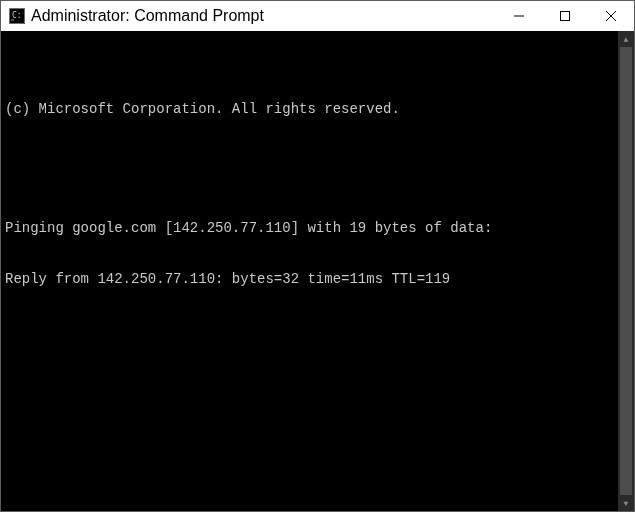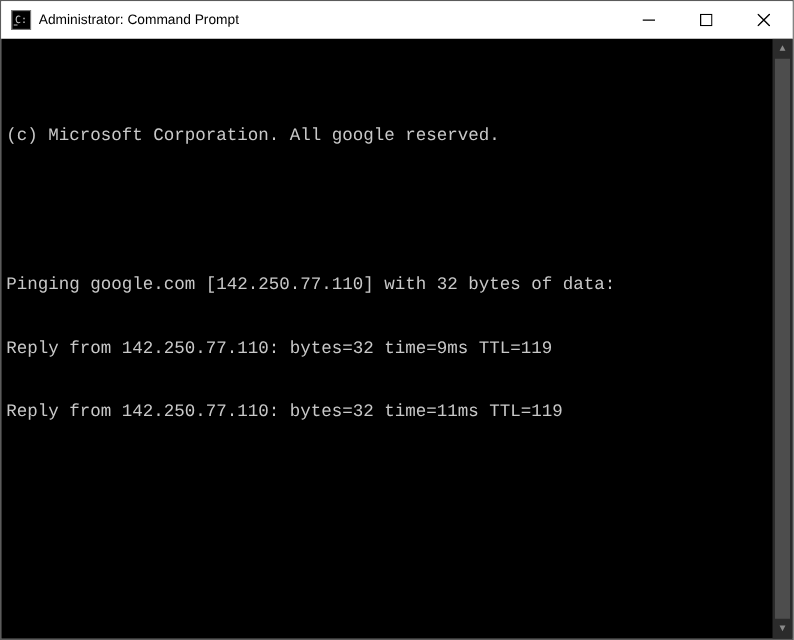--- a/index.html
+++ b/index.html
@@ -34,21 +34,21 @@
     margin: 0 6px 0 8px;
     display: flex;
     align-items: center;
     justify-content: center;
   }
   .titlebar .app-icon svg {
     width: 16px;
     height: 16px;
   }
   .titlebar .title-text {
-    font-size: 11px;
+    font-size: 16px;
     color: #000;
     flex: 1 1 auto;
     white-space: nowrap;
     overflow: hidden;
   }
   .win-controls {
     display: flex;
     height: 100%;
   }
   .win-btn {
@@ -141,25 +141,24 @@
       <div class="win-btn">
         <svg viewBox="0 0 10 10">
             <path d="M0 0 L10 10 M10 0 L0 10"></path>
           </svg>
       </div>
     </div>
   </div>
 
   <div class="terminal">
     <div>
-      <div class="line">(c) Microsoft Corporation. All google reserved.</div>
+      <div class="line">(c) Microsoft Corporation. All rights reserved.</div>
       <div class="line"></div>
       <div class="line"></div>
-      <div class="line">Pinging google.com [142.250.77.110] with 32 bytes of data:</div>
-      <div class="line">Reply from 142.250.77.110: bytes=32 time=9ms TTL=119</div>
+      <div class="line">Pinging google.com [142.250.77.110] with 19 bytes of data:</div>
       <div class="line">Reply from 142.250.77.110: bytes=32 time=11ms TTL=119</div>
       
       <div class="line"></div>
       
       
       
       
       <div class="line"></div>
       
     </div>

